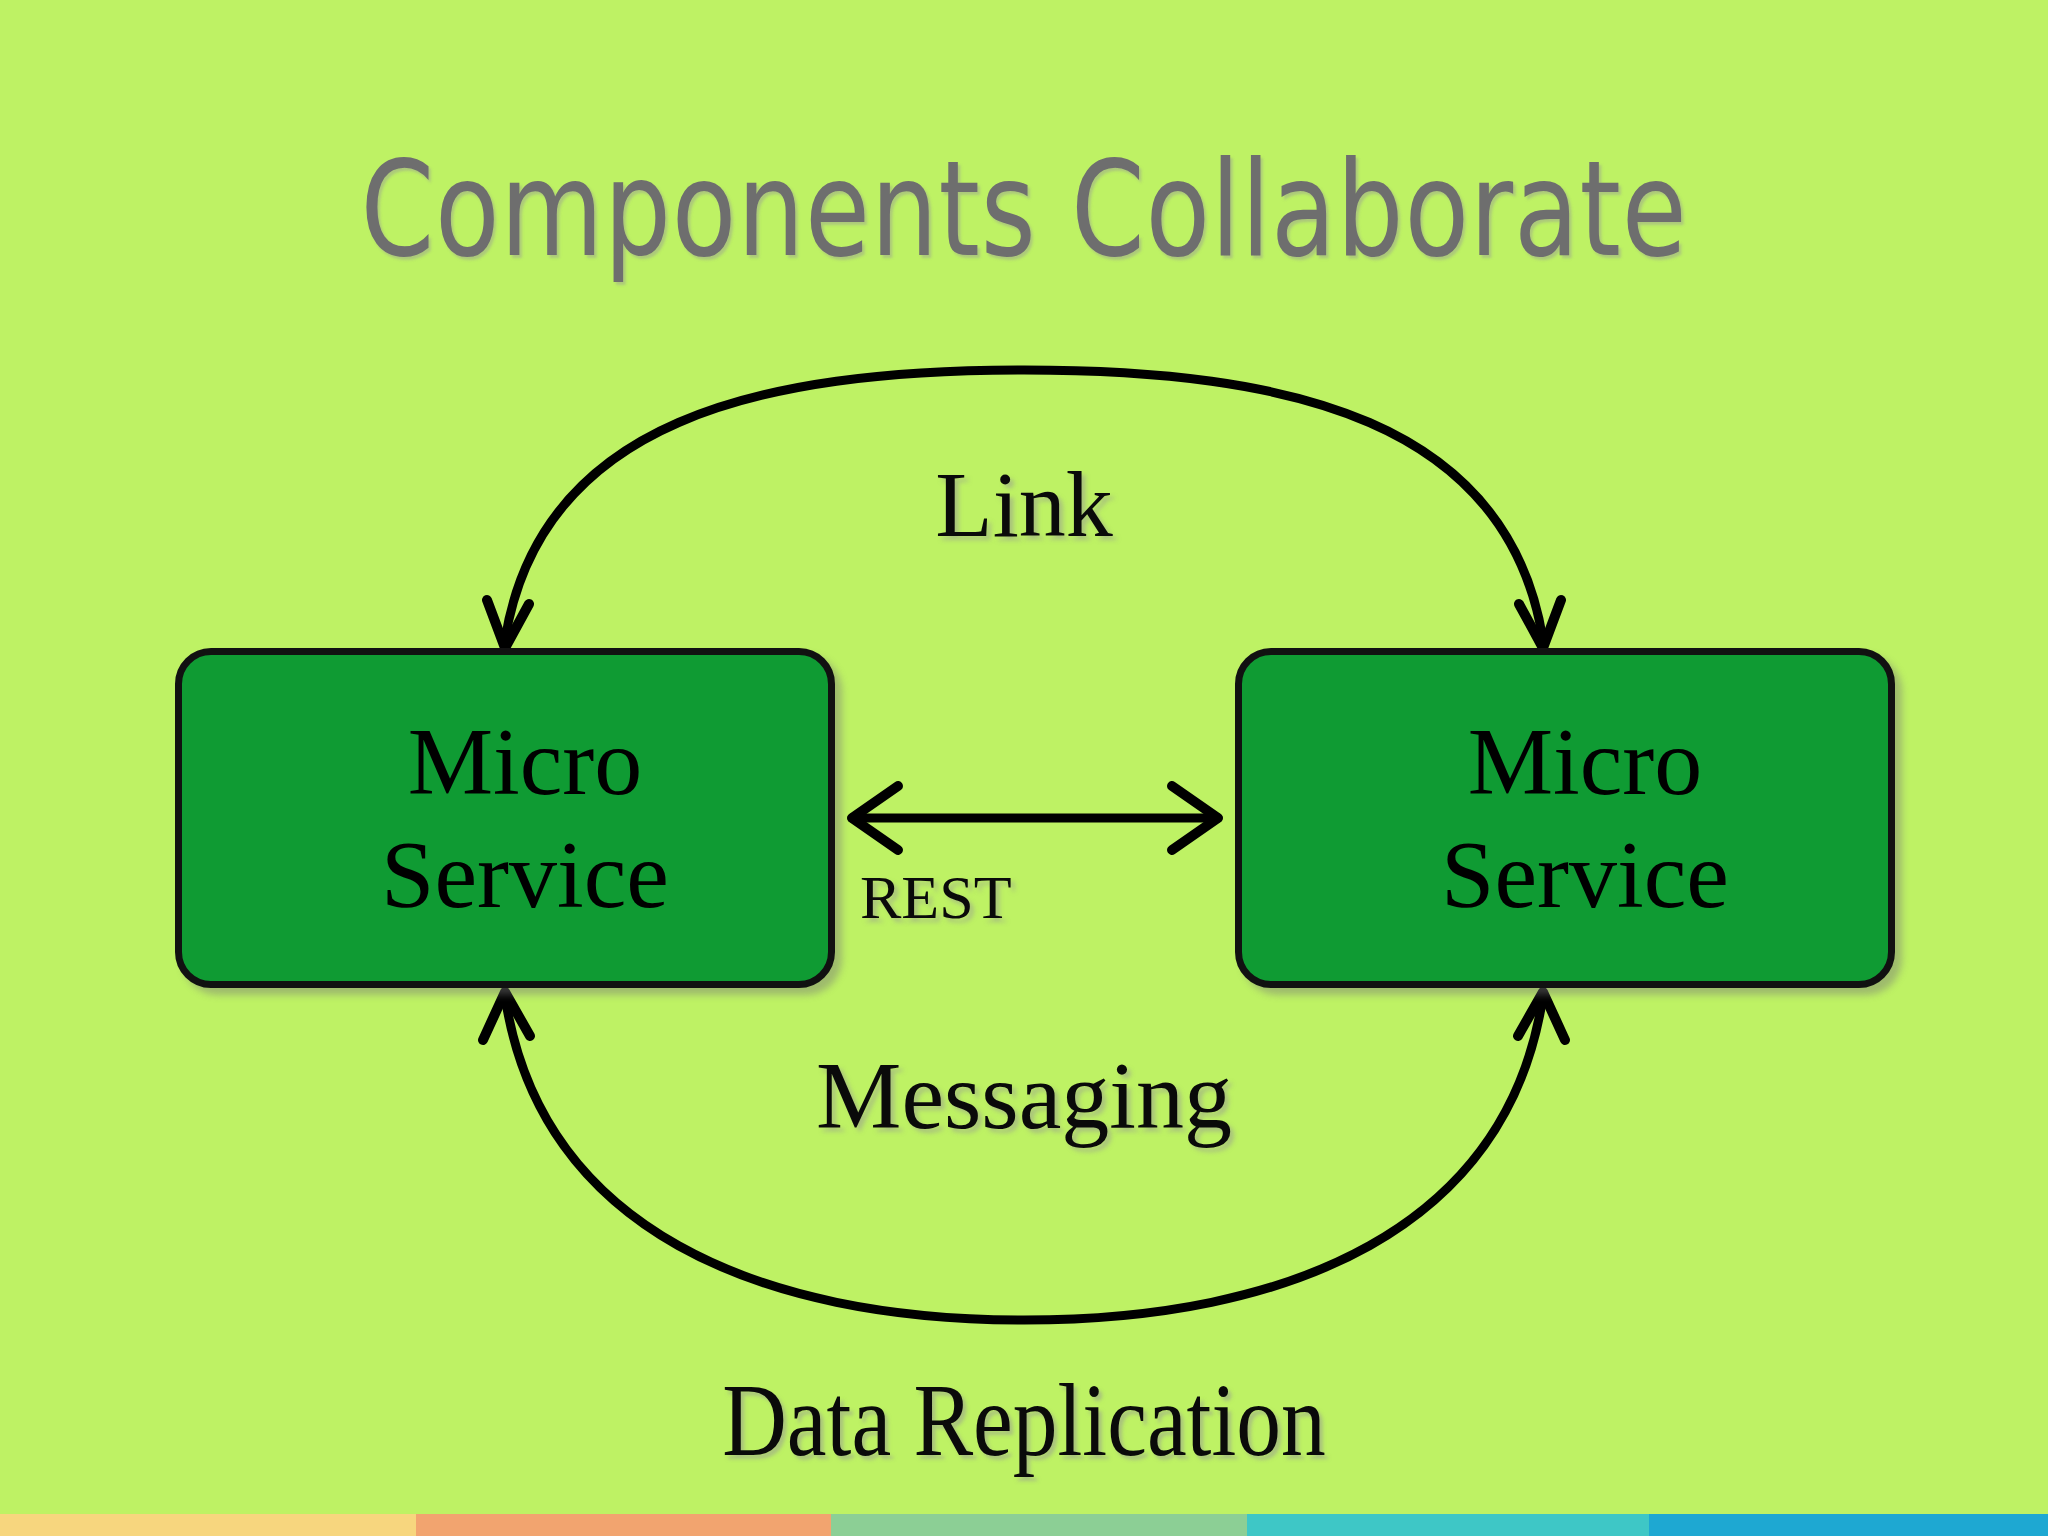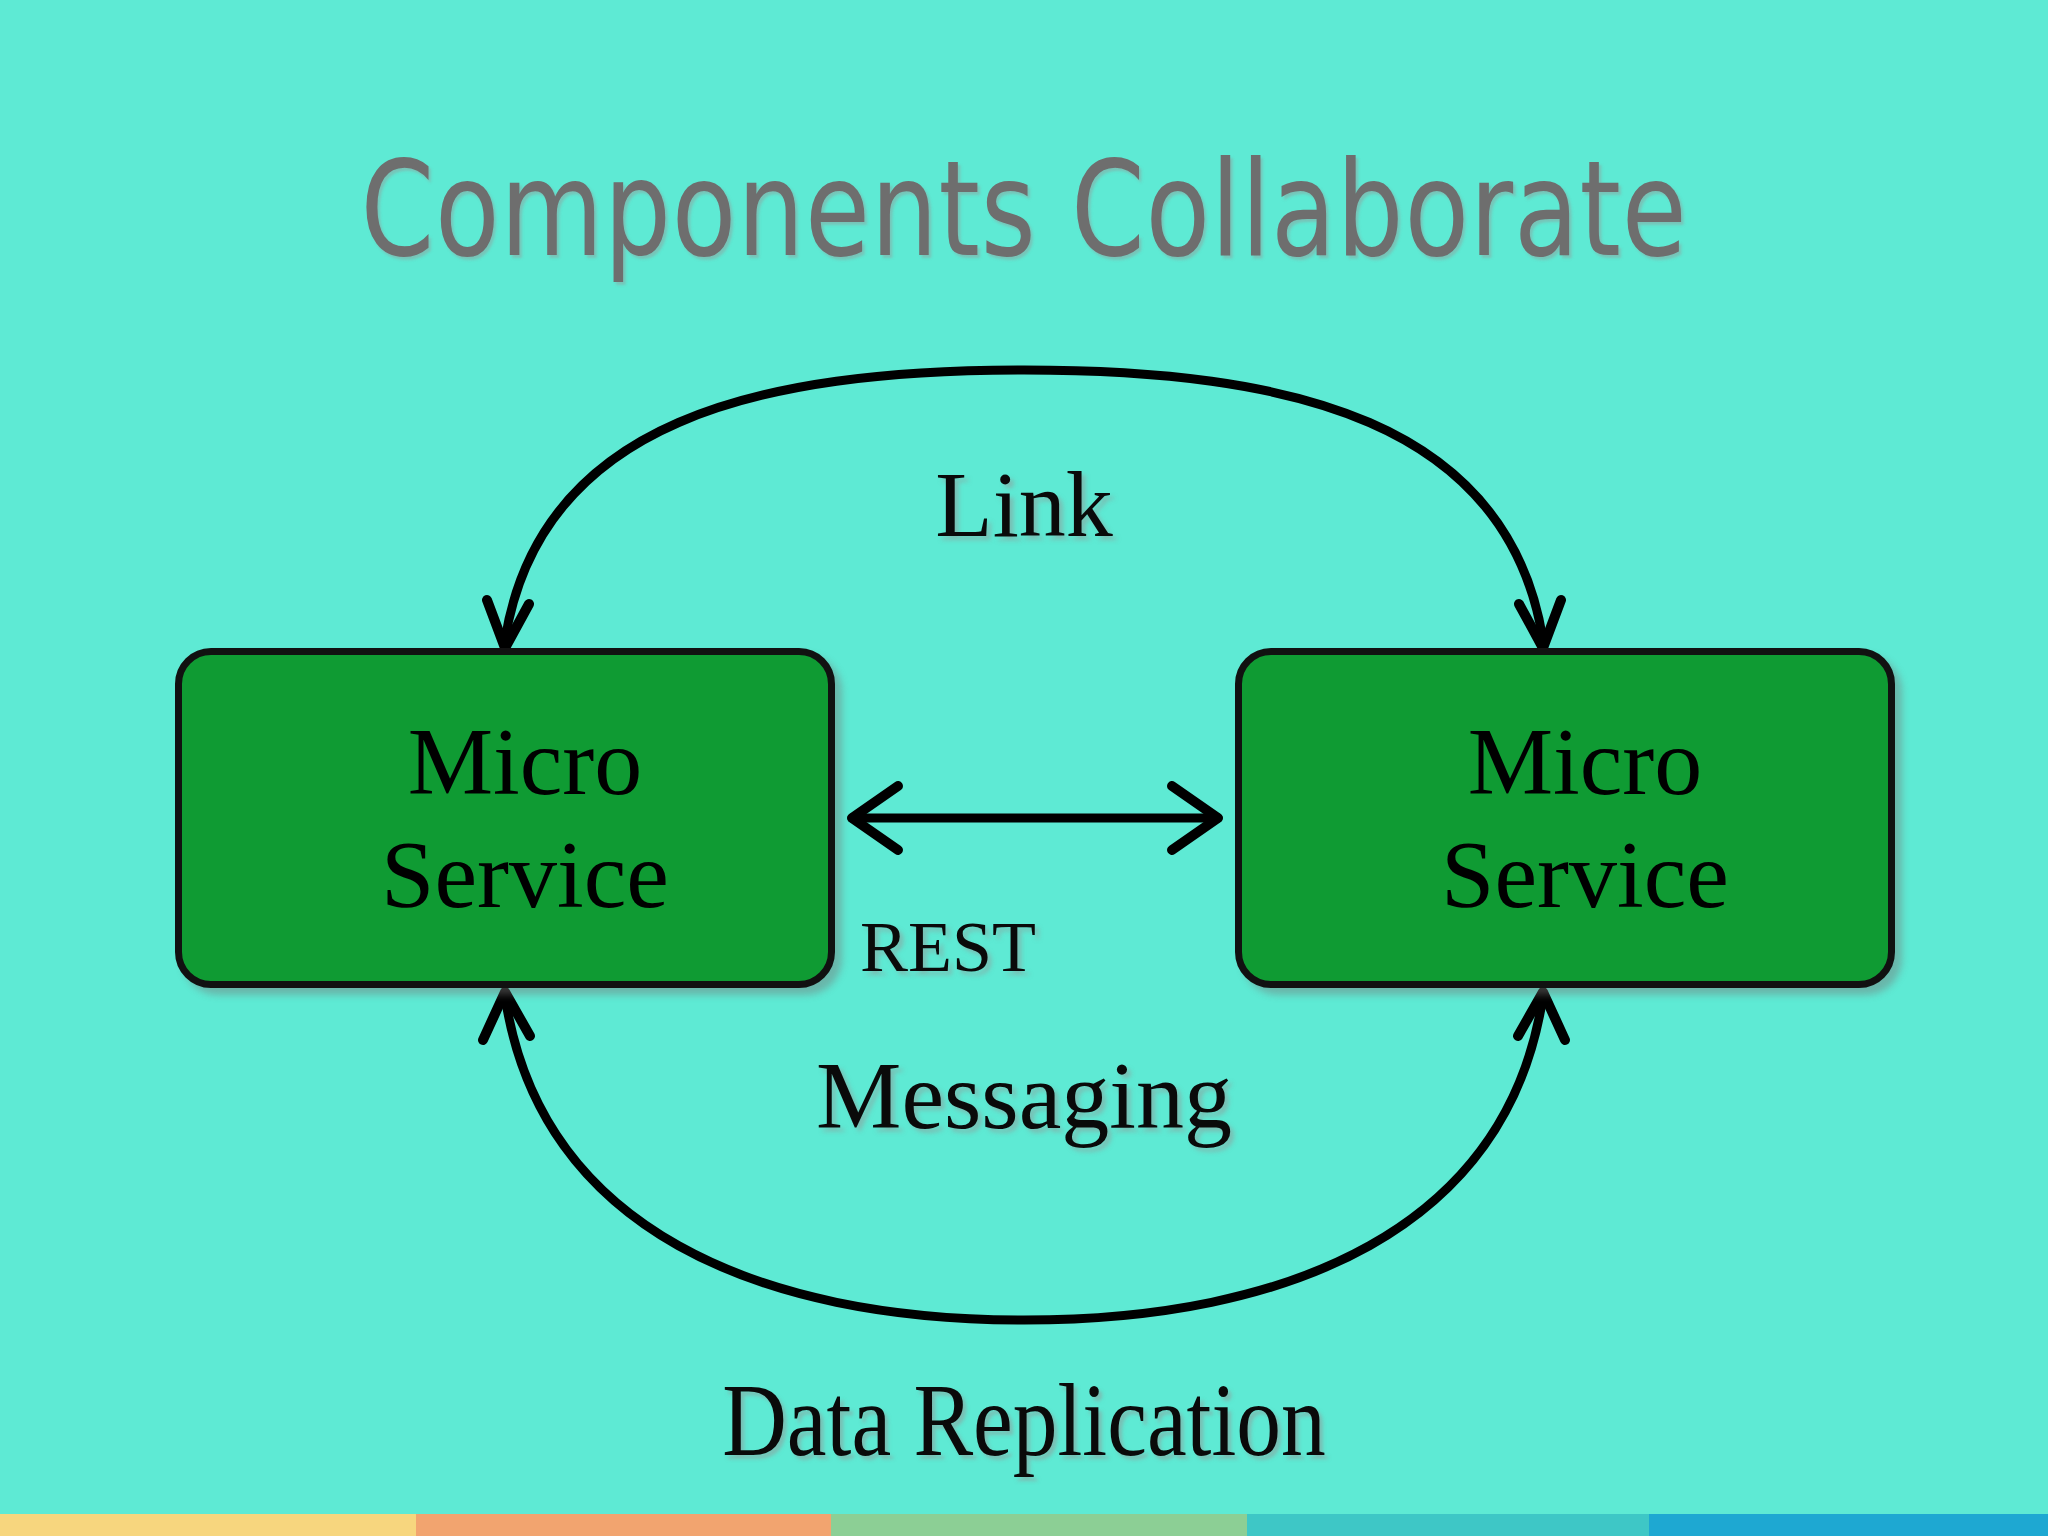--- a/index.html
+++ b/index.html
@@ -74,21 +74,21 @@
     color: #0a0a0a;
     font-family: "Liberation Serif", serif;
     white-space: nowrap;
     text-shadow: 4px 4px 4px rgba(150,150,150,0.5);
   }
   #label-link {
     left: 0; top: 450px; width: 2048px;
     text-align: center; font-size: 94px;
   }
   #label-rest {
-    left: 860px; top: 906px; font-size: 72px;
+    left: 860px; top: 862px; font-size: 62px;
   }
   #label-messaging {
     left: 0; top: 1040px; width: 2048px;
     text-align: center; font-size: 96px;
   }
   #label-data-replication {
     left: 0; top: 1360px; width: 2048px;
     text-align: center; font-size: 104px;
     transform: scaleX(0.86);
     transform-origin: 50% 50%;
@@ -100,21 +100,21 @@
     bottom: 0;
     width: 2048px;
     height: 22px;
     display: flex;
   }
   #bottom-bar .seg { height: 100%; }
 </style>
 </head>
 <body>
 
-<div id="slide" style="background: #5eead4;">
+<div id="slide" style="background: #bef264;">
 
   <div id="slide-title" style="color: rgb(110, 110, 110);">Components Collaborate</div>
 
   <svg id="arrow-layer" viewBox="0 0 2048 1536">
 
     <g>
       <path d="M 505 640
                C 540 420, 760 370, 1024 370
                C 1288 370, 1508 420, 1543 640" fill="none" stroke="#000000" stroke-width="9" stroke-linecap="round"></path>
 

